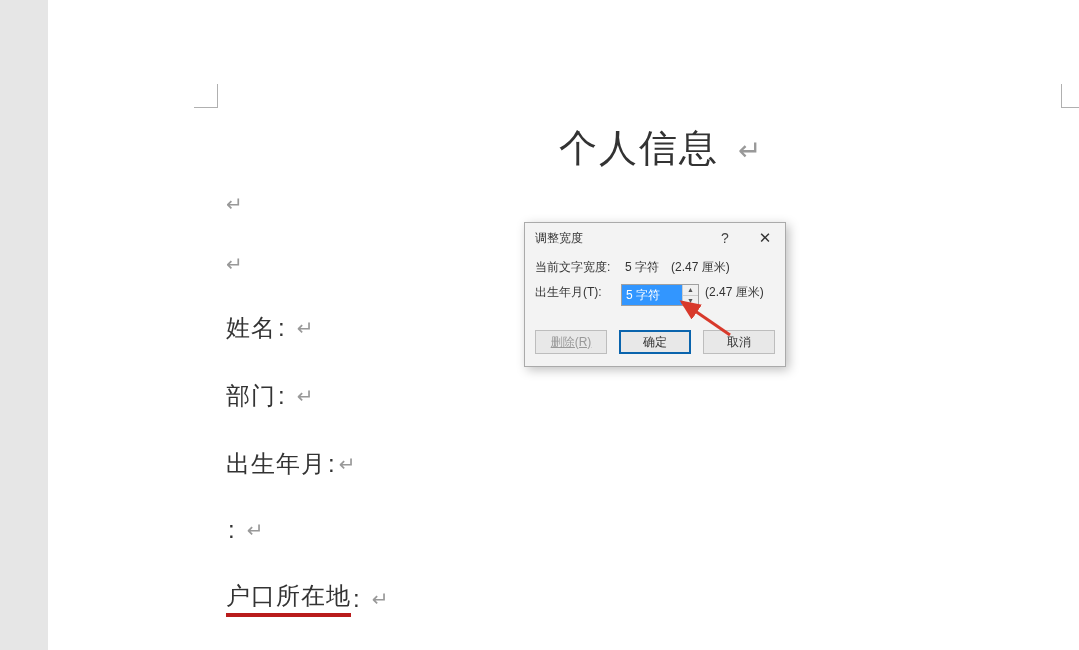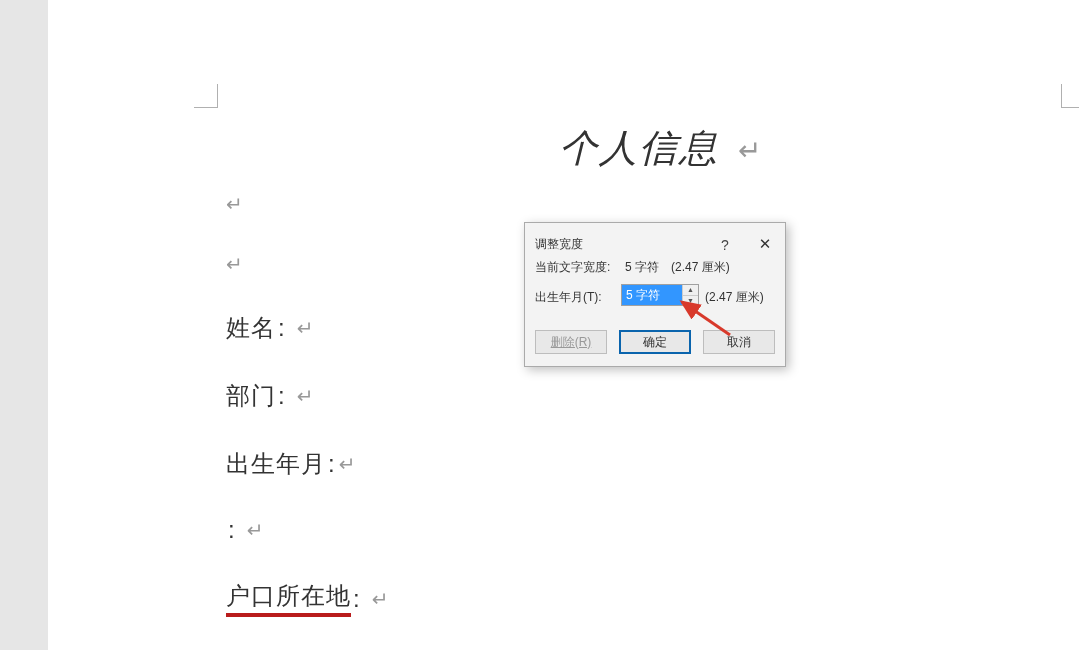--- a/index.html
+++ b/index.html
@@ -47,21 +47,20 @@
     }
 
     .page-title {
       position: absolute;
       left: 559px;
       top: 123px;
       font-size: 38px;
       color: #333;
       font-weight: normal;
       letter-spacing: 2px;
-      font-style: italic;
     }
 
     .page-title-return {
       position: absolute;
       left: 738px;
       top: 134px;
       font-size: 28px;
       color: #999;
     }
 
@@ -105,21 +104,21 @@
       top: 222px;
       width: 262px;
       background: #f3f3f3;
       border: 1px solid #aaaaaa;
       box-shadow: 3px 3px 10px rgba(0,0,0,0.25);
       font-size: 12px;
     }
 
     .dialog-titlebar {
       display: flex;
-      align-items: flex-end;
+      align-items: center;
       height: 30px;
       padding-left: 10px;
     }
 
     .dialog-title {
       flex: 1;
       color: #333;
     }
 
     .dialog-help {
@@ -137,21 +136,21 @@
       color: #333;
       cursor: pointer;
     }
 
     .dialog-body {
       padding: 6px 10px 12px 10px;
     }
 
     .dialog-row {
       display: flex;
-      align-items: flex-end;
+      align-items: flex-start;
       margin-bottom: 8px;
       font-size: 12px;
       color: #333;
     }
 
     .dialog-row .row-label {
       width: 84px;
       white-space: nowrap;
     }
 

